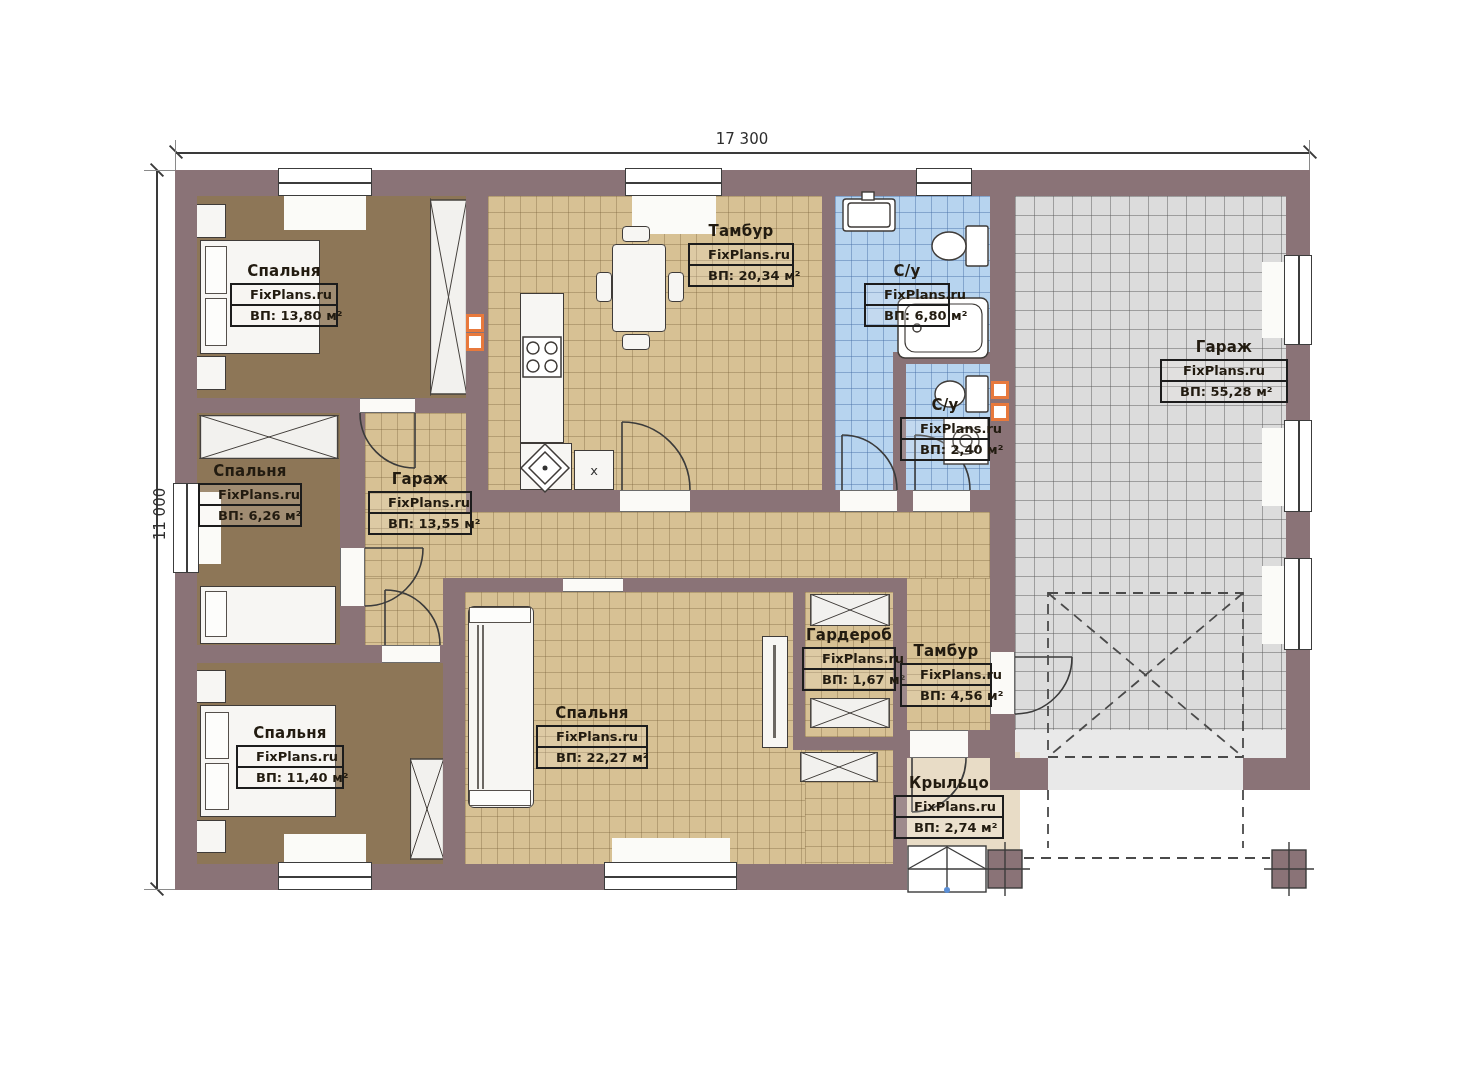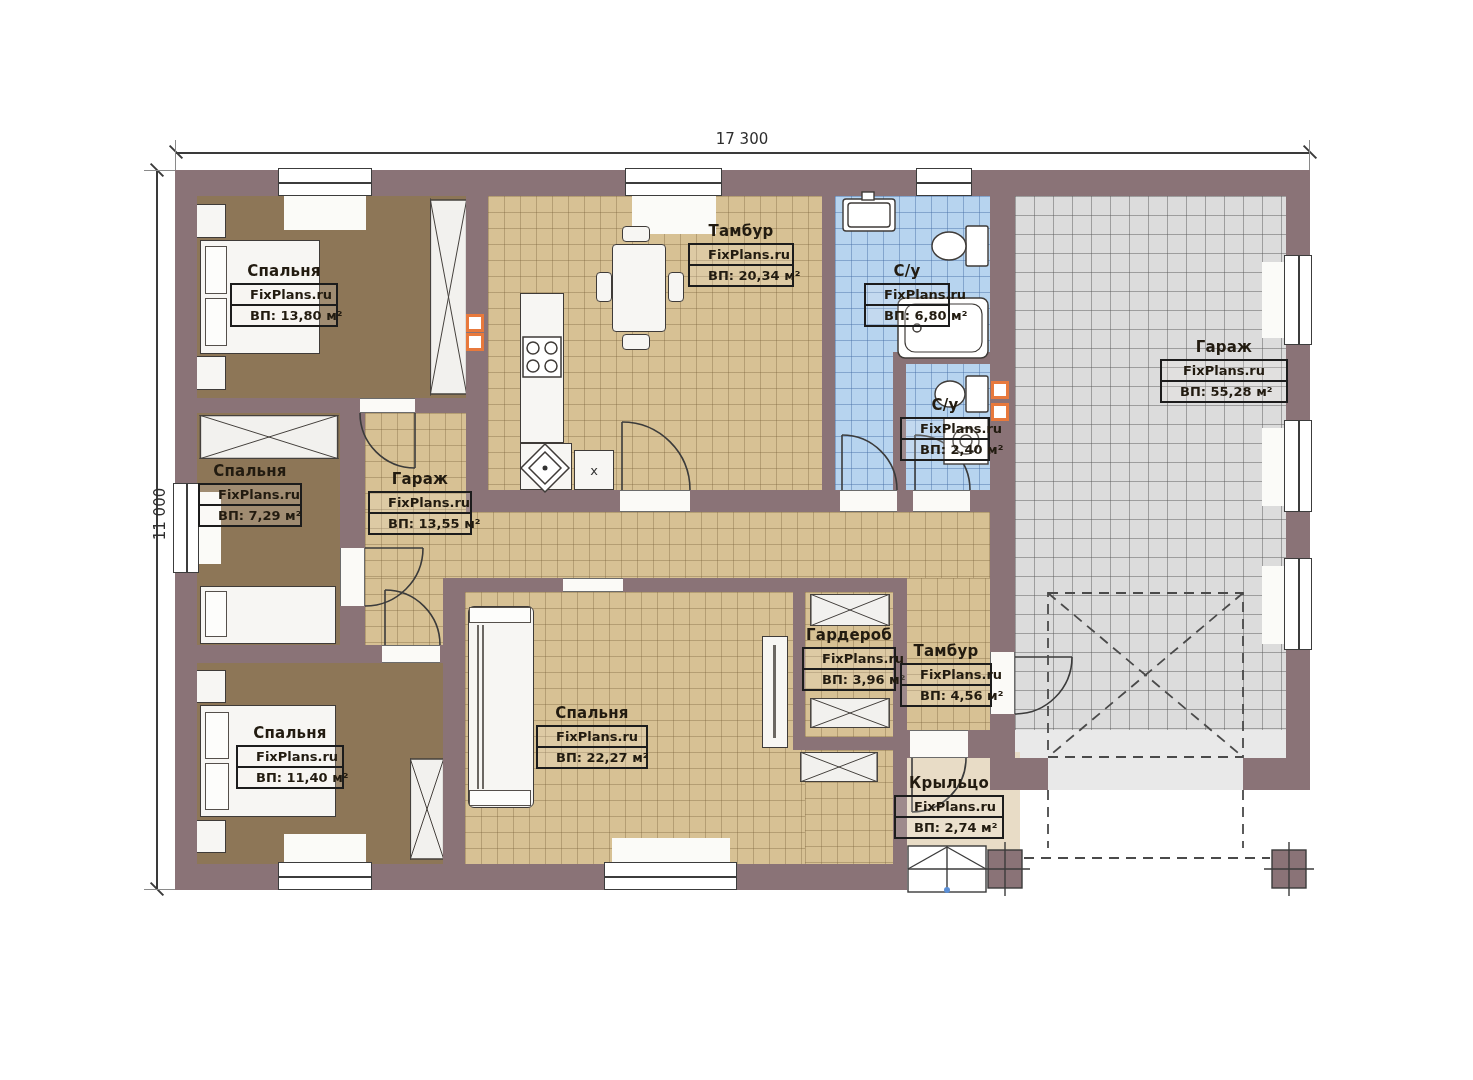--- a/index.html
+++ b/index.html
@@ -335,21 +335,21 @@
     <div class="rname">Спальня</div>
     <div class="lbox">
       <div class="lrow">FixPlans.ru</div>
       <div class="lrow">ВП: 13,80 м²</div>
     </div>
   </div>
   <div class="rlabel" style="left:198px;top:462px;width:104px;">
     <div class="rname">Спальня</div>
     <div class="lbox">
       <div class="lrow">FixPlans.ru</div>
-      <div class="lrow">ВП: 7,29 м²</div>
+      <div class="lrow">ВП: 6,26 м²</div>
     </div>
   </div>
   <div class="rlabel" style="left:236px;top:724px;width:108px;">
     <div class="rname">Спальня</div>
     <div class="lbox">
       <div class="lrow">FixPlans.ru</div>
       <div class="lrow">ВП: 11,40 м²</div>
     </div>
   </div>
   <div class="rlabel" style="left:688px;top:222px;width:106px;">
@@ -391,21 +391,21 @@
     <div class="rname">Спальня</div>
     <div class="lbox">
       <div class="lrow">FixPlans.ru</div>
       <div class="lrow">ВП: 22,27 м²</div>
     </div>
   </div>
   <div class="rlabel" style="left:802px;top:626px;width:94px;">
     <div class="rname">Гардероб</div>
     <div class="lbox">
       <div class="lrow">FixPlans.ru</div>
-      <div class="lrow">ВП: 3,96 м²</div>
+      <div class="lrow">ВП: 1,67 м²</div>
     </div>
   </div>
   <div class="rlabel" style="left:900px;top:642px;width:92px;">
     <div class="rname">Тамбур</div>
     <div class="lbox">
       <div class="lrow">FixPlans.ru</div>
       <div class="lrow">ВП: 4,56 м²</div>
     </div>
   </div>
   <div class="rlabel" style="left:894px;top:774px;width:110px;">

